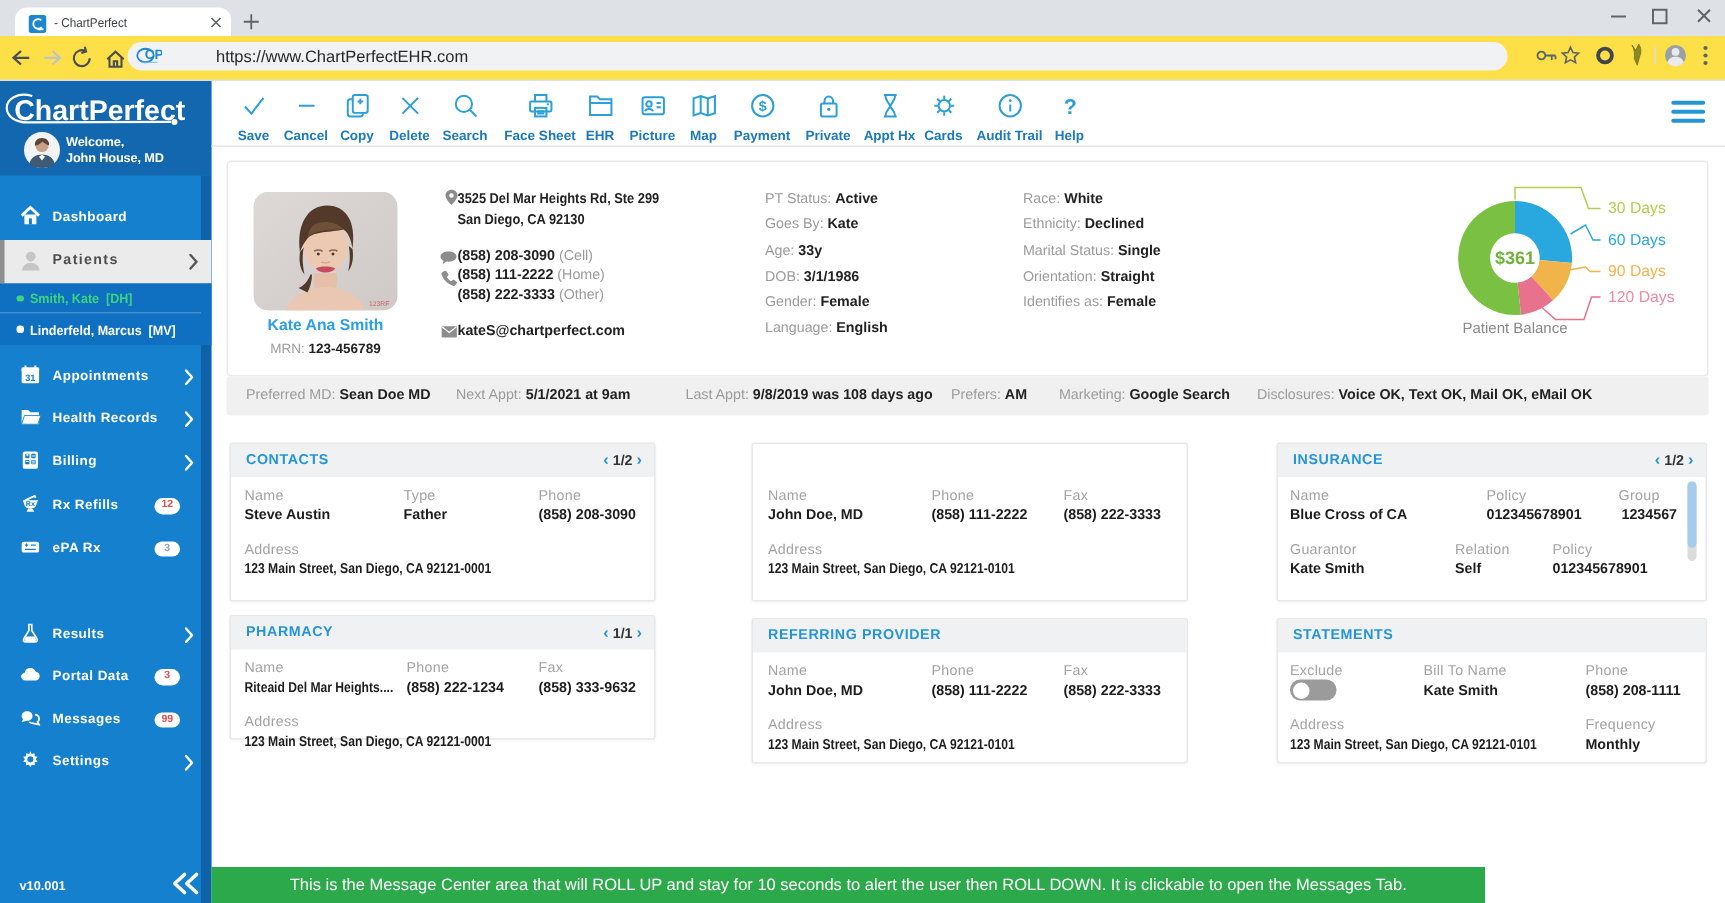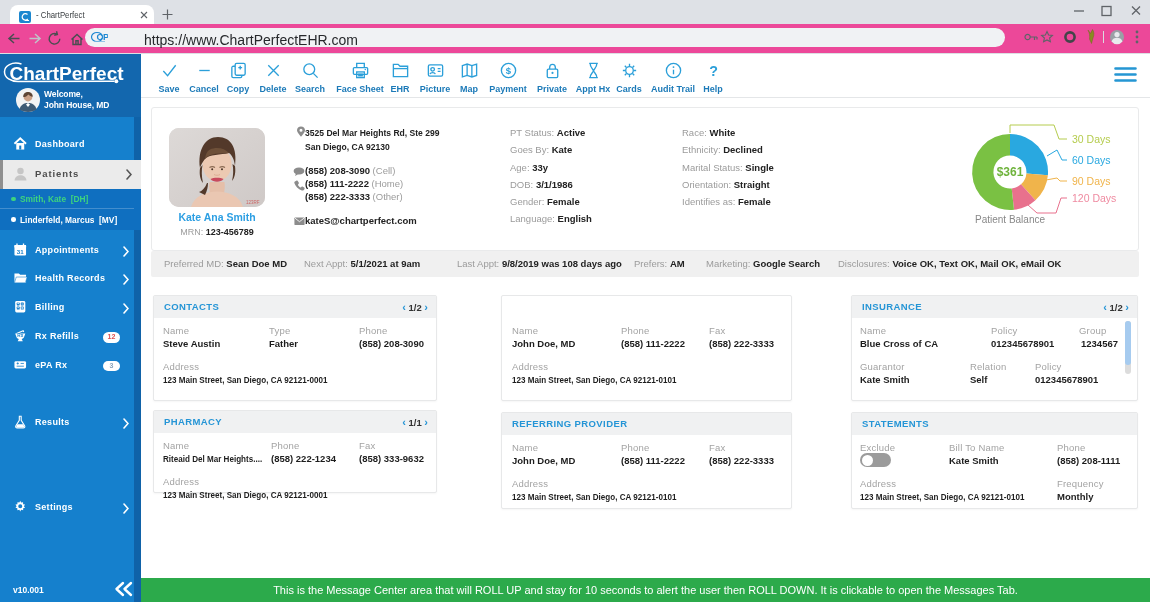--- a/index.html
+++ b/index.html
@@ -4,23 +4,23 @@
 <style>
 * { margin:0; padding:0; box-sizing:border-box; }
 html,body { width:1150px; height:602px; overflow:hidden; font-family:"Liberation Sans", sans-serif; background:#fff; }
 .abs { position:absolute; }
 #canvas { position:relative; width:1150px; height:602px; overflow:hidden; }
 
 #tabstrip { left:0; top:0; width:1150px; height:24px; background:#dee1e6; }
 #tab { left:10px; top:5px; width:144px; height:19px; background:#fff; border-radius:8px 8px 0 0; }
 #tabfav { left:9px; top:3.5px; width:12px; height:12px; }
 #tabtitle { left:26px; top:4.5px; font-size:8.5px; color:#3c4043; transform:scaleX(0.92); transform-origin:left; }
-#toolbar { left:0; top:24px; width:1150px; height:30px; background:#ec4899; border-bottom:1px solid #dcdfe3; }
+#toolbar { left:0; top:24px; width:1150px; height:30px; background:#fde047; border-bottom:1px solid #dcdfe3; }
 #urlbar { left:85px; top:3.5px; width:920px; height:19px; border-radius:9.5px; background:#f0f2f4; }
-#urltext { left:112px; top:8px; font-size:14px; color:#27292c;padding-left:32px; }
+#urltext { left:112px; top:8px; font-size:11px; color:#27292c;padding-left:32px; }
 
 #sidebar { left:0; top:54px; width:141px; height:548px; background:#1580cd; overflow:hidden; }
 #sidehead { left:0; top:0; width:141px; height:63px; background:#1367ae; }
 #siderail { left:134px; top:63px; width:7px; height:485px; background:#0f62a8; }
 .mrow { position:absolute; left:0; width:134px; height:29px; color:#fff; }
 .mrow .mic { position:absolute; left:12.5px; top:5px; width:14.5px; height:15.5px; }
 .mrow .mtx { position:absolute; left:35px; top:8px; font-size:9px; font-weight:bold; letter-spacing:0.3px; white-space:nowrap; }
 .mrow .mch { position:absolute; left:123px; top:9px; width:6px; height:11px; }
 .badge { position:absolute; left:103px; top:9px; width:17px; height:10.5px; border-radius:5.5px; background:#fff; font-size:7px; font-weight:bold; text-align:center; line-height:10.5px; }
 .bred { color:#e04f4f; } .bgray { color:#8ba3bb; }
@@ -32,21 +32,21 @@
 .pager { position:absolute; right:8px; top:0; font-size:9.5px; letter-spacing:0; color:#333; }
 .pager .pc { font-size:11px; }
 .pager .pc { color:#2595d6; font-weight:bold; }
 .cl { position:absolute; color:#a3a3a3; letter-spacing:0.2px; white-space:nowrap; }
 .cv { position:absolute; color:#1d1d1d; font-weight:bold; white-space:nowrap; }
 .cond { transform:scaleX(0.85); transform-origin:left; }
 .tbi { position:absolute; top:61px; width:60px; text-align:center; }
 .tbi svg { width:19px; height:19px; }
 .tbi .s { stroke:#2b9fd9; stroke-width:1.4; fill:none; }
 .tbl { font-size:9px; font-weight:bold; color:#1c7ab8; margin-top:0; white-space:nowrap; }
-#greenbar { left:141px; top:578px; width:1009px; height:24px; background:#2caa4b; color:#fff; font-size:11px; text-align:center; line-height:24px; }
+#greenbar { left:141px; top:578px; width:849px; height:24px; background:#2caa4b; color:#fff; font-size:11px; text-align:center; line-height:24px; }
 </style>
 </head>
 <body>
 <div id="canvas">
   <div class="abs" id="tabstrip">
     <div class="abs" id="tab">
       <div class="abs" id="tabfav"><svg width="12" height="12" viewBox="0 0 12 12">
             <rect width="12" height="12" rx="2" fill="#1c87cf"></rect>
             <path d="M8.5 3.5 A3.2 3.2 0 1 0 8.8 8 M6 9.5 H10" stroke="#fff" stroke-width="1.2" fill="none"></path>
           </svg></div>
@@ -197,20 +197,35 @@
     </div>
     <div class="mrow" style="top:354.5px">
       <svg class="mic" viewBox="0 0 20 20">
           <path d="M8 2.5 H12 M8.7 3 V8 L4 15.5 C3 17.3 4 18.5 5.8 18.5 H14.2 C16 18.5 17 17.3 16 15.5 L11.3 8 V3" stroke="#fff" stroke-width="1.5" fill="none"></path>
           <path d="M6.2 13.5 H13.8 L15.3 16 C15.8 17 15.3 17.6 14.2 17.6 H5.8 C4.7 17.6 4.2 17 4.7 16 Z" fill="#fff"></path>
         </svg>
       <div class="mtx">Results</div>
         <svg class="mch" viewBox="0 0 6 11">
           <path d="M1 1 L5 5.5 L1 10" stroke="#fff" stroke-width="1.6" fill="none" stroke-linecap="round"></path>
         </svg>
+    </div>
+    <div class="mrow" style="top:383px">
+      <svg class="mic" viewBox="0 0 20 20">
+          <path d="M5.5 15.5 C3 15.5 1.5 13.8 1.5 11.8 C1.5 9.9 2.8 8.5 4.8 8.2 C5 5.6 7.2 3.8 10 3.8 C12.3 3.8 14.3 5.1 14.9 7.3 C17 7.5 18.5 9 18.5 11.2 C18.5 13.6 16.7 15.5 14 15.5 Z" fill="#fff"></path>
+        </svg>
+      <div class="mtx">Portal Data</div>
+        <div class="badge bred">3</div>
+    </div>
+    <div class="mrow" style="top:411.5px">
+      <svg class="mic" viewBox="0 0 20 20">
+          <path d="M2 8 C2 5.5 4.2 3.6 7 3.6 C9.8 3.6 12 5.5 12 8 C12 10.5 9.8 12.4 7 12.4 L2 13.5 L3.4 10.8 C2.5 10 2 9.2 2 8 Z" fill="#fff"></path>
+          <path d="M9 13.5 C9.8 14.3 11.2 14.9 12.6 14.9 L18 16 L16.6 13.4 C17.5 12.7 18 11.8 18 10.7 C18 8.6 16.4 7 14.2 6.8" stroke="#fff" stroke-width="1.6" fill="none"></path>
+        </svg>
+      <div class="mtx">Messages</div>
+        <div class="badge bred">99</div>
     </div>
     <div class="mrow" style="top:440px">
       <svg class="mic" viewBox="0 0 20 20">
           <path d="M10 1.8 L11.2 4.3 L13.9 3.7 L13.9 6.4 L16.6 7 L15 9.2 L16.6 11.4 L14 12 L14 14.7 L11.2 14.2 L10 16.6 L8.8 14.2 L6 14.7 L6 12 L3.4 11.4 L5 9.2 L3.4 7 L6.1 6.4 L6.1 3.7 L8.8 4.3 Z M10 6.5 A2.8 2.8 0 1 0 10 12.1 A2.8 2.8 0 1 0 10 6.5 Z" fill="#fff" fill-rule="evenodd"></path>
         </svg>
       <div class="mtx">Settings</div>
         <svg class="mch" viewBox="0 0 6 11">
           <path d="M1 1 L5 5.5 L1 10" stroke="#fff" stroke-width="1.6" fill="none" stroke-linecap="round"></path>
         </svg>
     </div>

